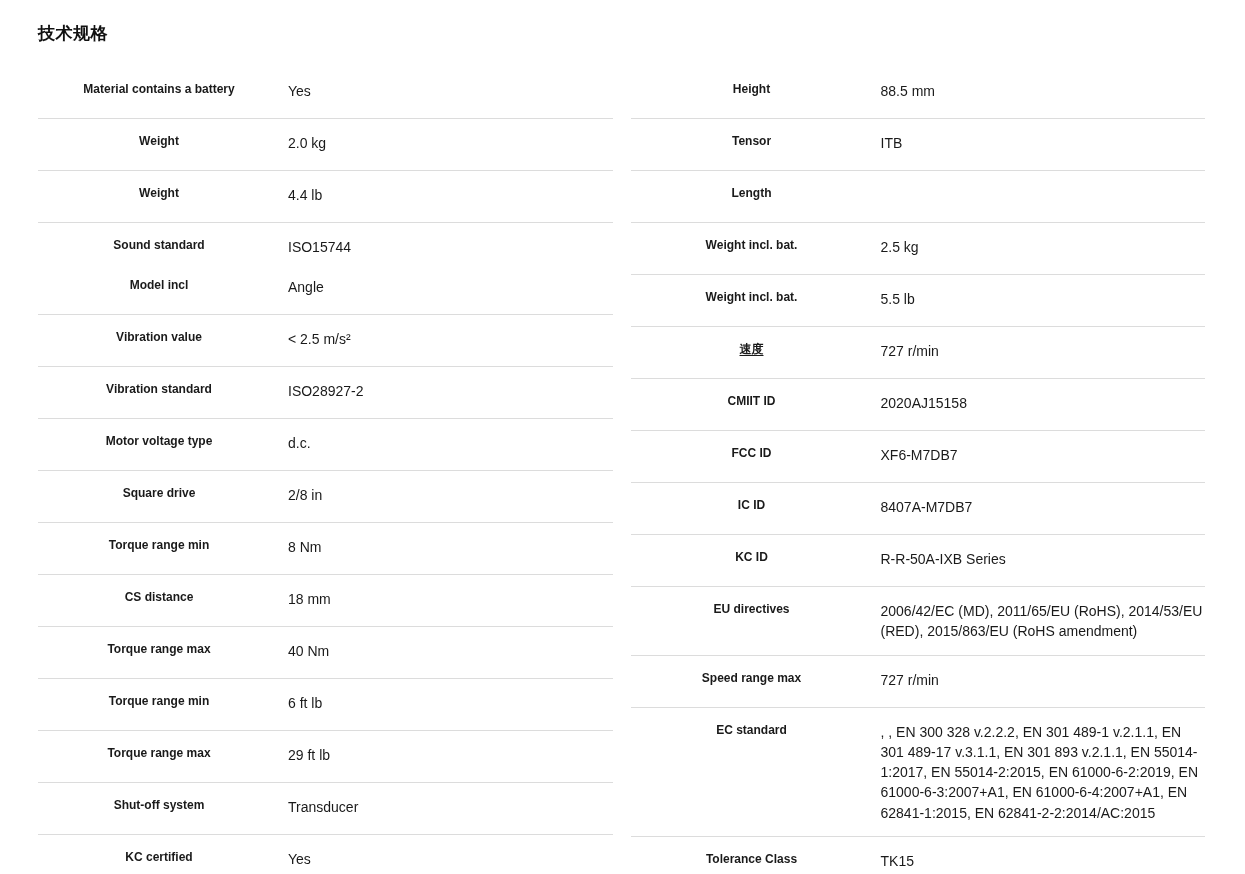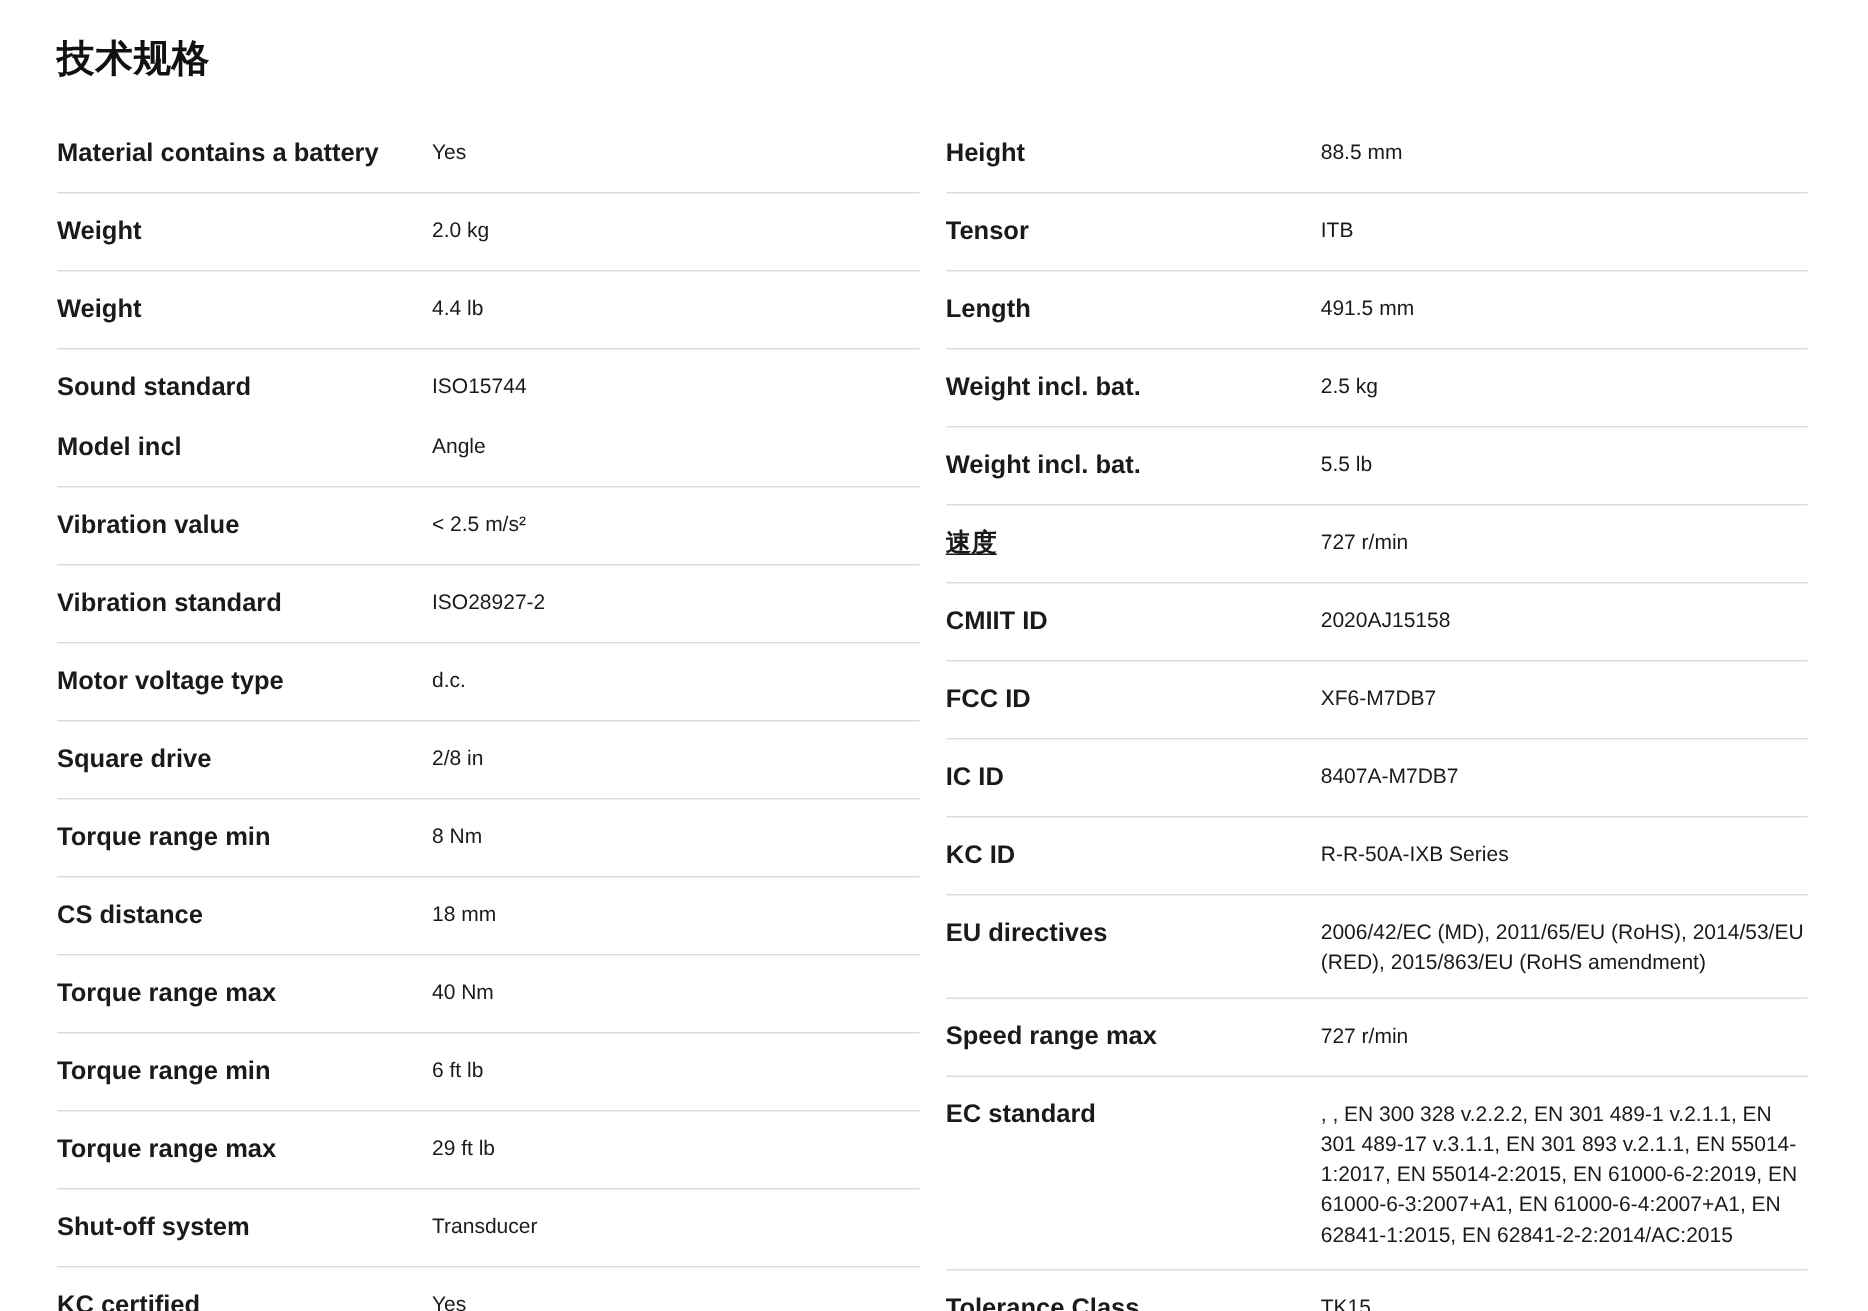--- a/index.html
+++ b/index.html
@@ -13,21 +13,21 @@
     font-family: "Liberation Sans", sans-serif;
     color: #1a1a1a;
     -webkit-font-smoothing: antialiased;
     overflow: hidden;
   }
   .page {
     padding: 22px 40px 0 38px;
     box-sizing: border-box;
   }
   .page-title {
-    font-size: 25px;
+    font-size: 17px;
     font-weight: bold;
     letter-spacing: 0.5px;
     margin: 0 0 22px 0;
     color: #111111;
   }
   .spec-columns {
     display: flex;
     gap: 18px;
     align-items: flex-start;
   }
@@ -42,26 +42,27 @@
     padding: 14px 0 13px 0;
     min-height: 24px;
   }
   .spec-row.no-rule {
     border-bottom: none;
     padding-bottom: 2px;
   }
   .spec-label {
     width: 250px;
     flex: 0 0 250px;
-    font-size: 17px;
+    font-size: 12px;
     font-weight: bold;
     color: #1a1a1a;
     line-height: 1.35;
     padding-right: 8px;
     box-sizing: border-box;
+    text-align: center;
   }
   .spec-label.underline {
     text-decoration: underline;
     text-underline-offset: 2px;
   }
   .spec-value {
     flex: 1 1 auto;
     font-size: 14px;
     font-weight: normal;
     color: #1a1a1a;
@@ -146,21 +147,20 @@
         <div class="spec-row">
           <div class="spec-label">Height</div>
           <div class="spec-value">88.5 mm</div>
         </div>
         <div class="spec-row">
           <div class="spec-label">Tensor</div>
           <div class="spec-value">ITB</div>
         </div>
         <div class="spec-row">
           <div class="spec-label">Length</div>
-          <div class="spec-value">491.5 mm</div>
         </div>
         <div class="spec-row">
           <div class="spec-label">Weight incl. bat.</div>
           <div class="spec-value">2.5 kg</div>
         </div>
         <div class="spec-row">
           <div class="spec-label">Weight incl. bat.</div>
           <div class="spec-value">5.5 lb</div>
         </div>
         <div class="spec-row">

